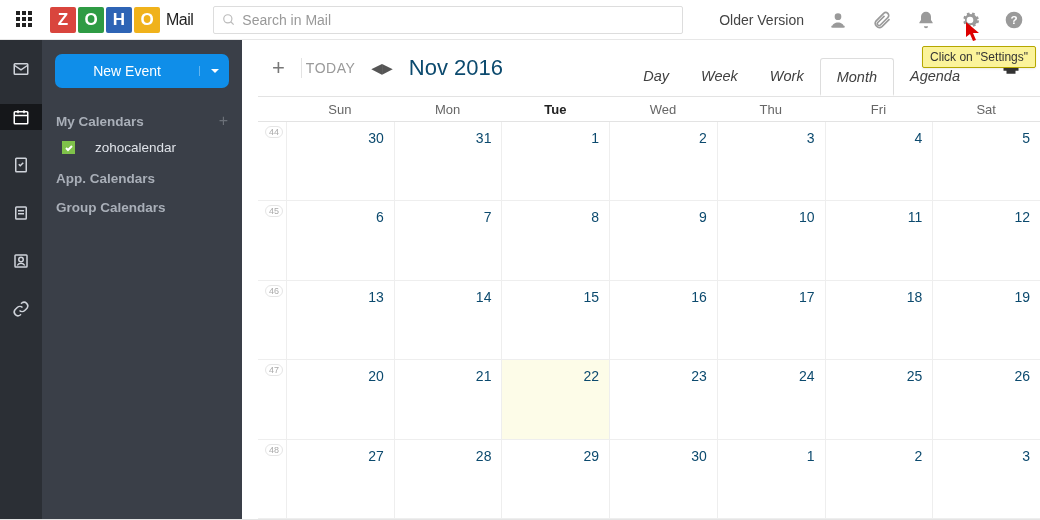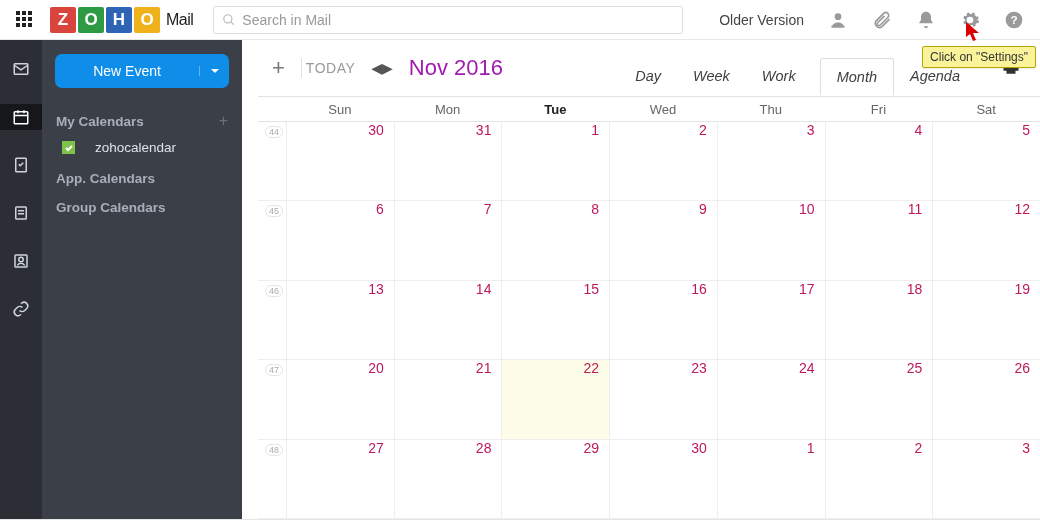--- a/index.html
+++ b/index.html
@@ -42,39 +42,39 @@
   .chk svg{display:block;}
   .plus-dim{color:#6b7078; font-size:16px; font-weight:300;}
 
   
   .cal { flex:1; display:flex; flex-direction:column; background:#fff; }
   .cal-toolbar { height:56px; display:flex; align-items:center; padding:0 20px 0 30px; gap:16px; }
   .tb-plus{ color:#777; font-size:22px; font-weight:300; cursor:pointer;}
   .tb-today{ color:#9a9a9a; font-size:14px; letter-spacing:0.5px; cursor:pointer; padding-left:4px; border-left:1px solid #e3e3e3; height:20px; display:flex; align-items:center;}
   .tb-nav{ display:flex; gap:0; color:#555; cursor:pointer;}
   .tb-nav span{font-size:14px;}
-  .tb-title{ font-size:22px; color:#a21caf; font-weight:400;}
+  .tb-title{ font-size:22px; color:#0c4a6e; font-weight:400;}
   .tb-spacer{flex:1;}
   .view-tabs{ display:flex; align-self:flex-end; height:38px;}
   .view-tab{ padding:0 16px; display:flex; align-items:center; color:#404040; cursor:pointer; font-size:14.5px; border-bottom:2px solid transparent;font-style:italic;}
-  .view-tab.active{ border:1px solid #ddd; border-bottom:2px solid #fff; border-radius:3px 3px 0 0; font-weight:500;margin-left:8px;}
+  .view-tab.active{ border:1px solid #ddd; border-bottom:2px solid #fff; border-radius:3px 3px 0 0; font-weight:500;}
   .print-ic{ margin-left:10px; color:#444; cursor:pointer; align-self:center;}
 
   .dow-row{ display:flex; border-top:1px solid #e3e3e3; border-bottom:1px solid #e3e3e3; height:26px; margin-left:16px;}
   .wk-gutter{ width:28px;}
   .dow{ flex:1; display:flex; align-items:center; justify-content:center; color:#666; font-size:13px;}
   .dow.today{ font-weight:700; color:#222;}
 
   .grid{ flex:1; display:flex; flex-direction:column; margin-left:16px;}
   .week-row{ flex:1; display:flex; border-bottom:1px solid #eee; position:relative;text-align:center;}
   .wn{ width:28px; font-size:10px; color:#aaa; padding:4px 0 0 4px; }
   .wn span{border:1px solid #e5e5e5; border-radius:8px; padding:0 3px; font-size:9px;}
   .day{ flex:1; border-left:1px solid #eee; position:relative; }
   .day:first-of-type{border-left:none;}
-  .day .num{ position:absolute; top:0; right:10px; font-size:14px; color:#be185d; }
+  .day .num{ position:absolute; top:8px; right:10px; font-size:14px; color:#0c4a6e; }
   .day.today{ background:#fdfce8; }
 
 </style>
 </head>
 <body>
 
 <div class="app">
 
   <div class="header">
     <div class="apps-grid-icon">

